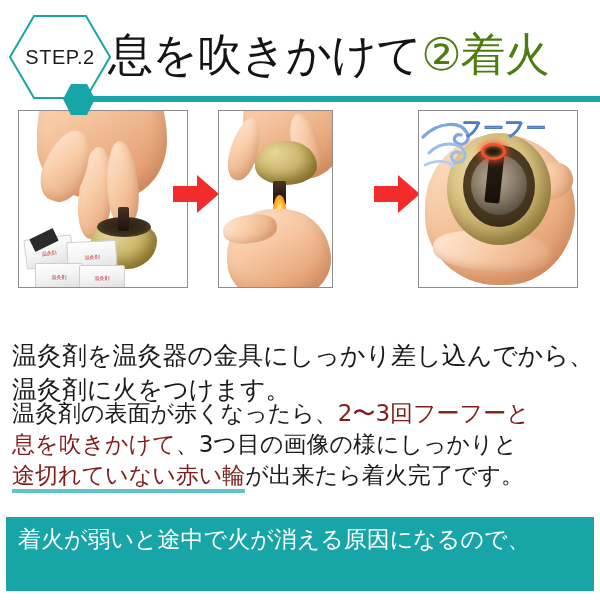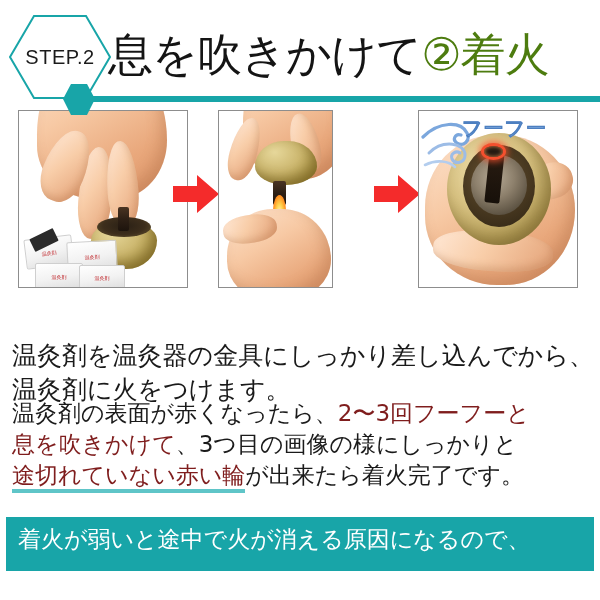--- a/index.html
+++ b/index.html
@@ -242,21 +242,21 @@
     padding-bottom: 1px;
     text-align: center;
   }
 
   
   .banner {
     position: absolute;
     left: 6px;
     top: 517px;
     width: 588px;
-    height: 54px;
+    height: 74px;
     background: #18a5a8;
     padding: 7px 10px 0 12px;
   }
   .banner-line {
     color: #ffffff;
     font-size: 23px;
     line-height: 31px;
     white-space: nowrap;
     font-family: "DejaVu Sans", "Liberation Sans", sans-serif;
   }

